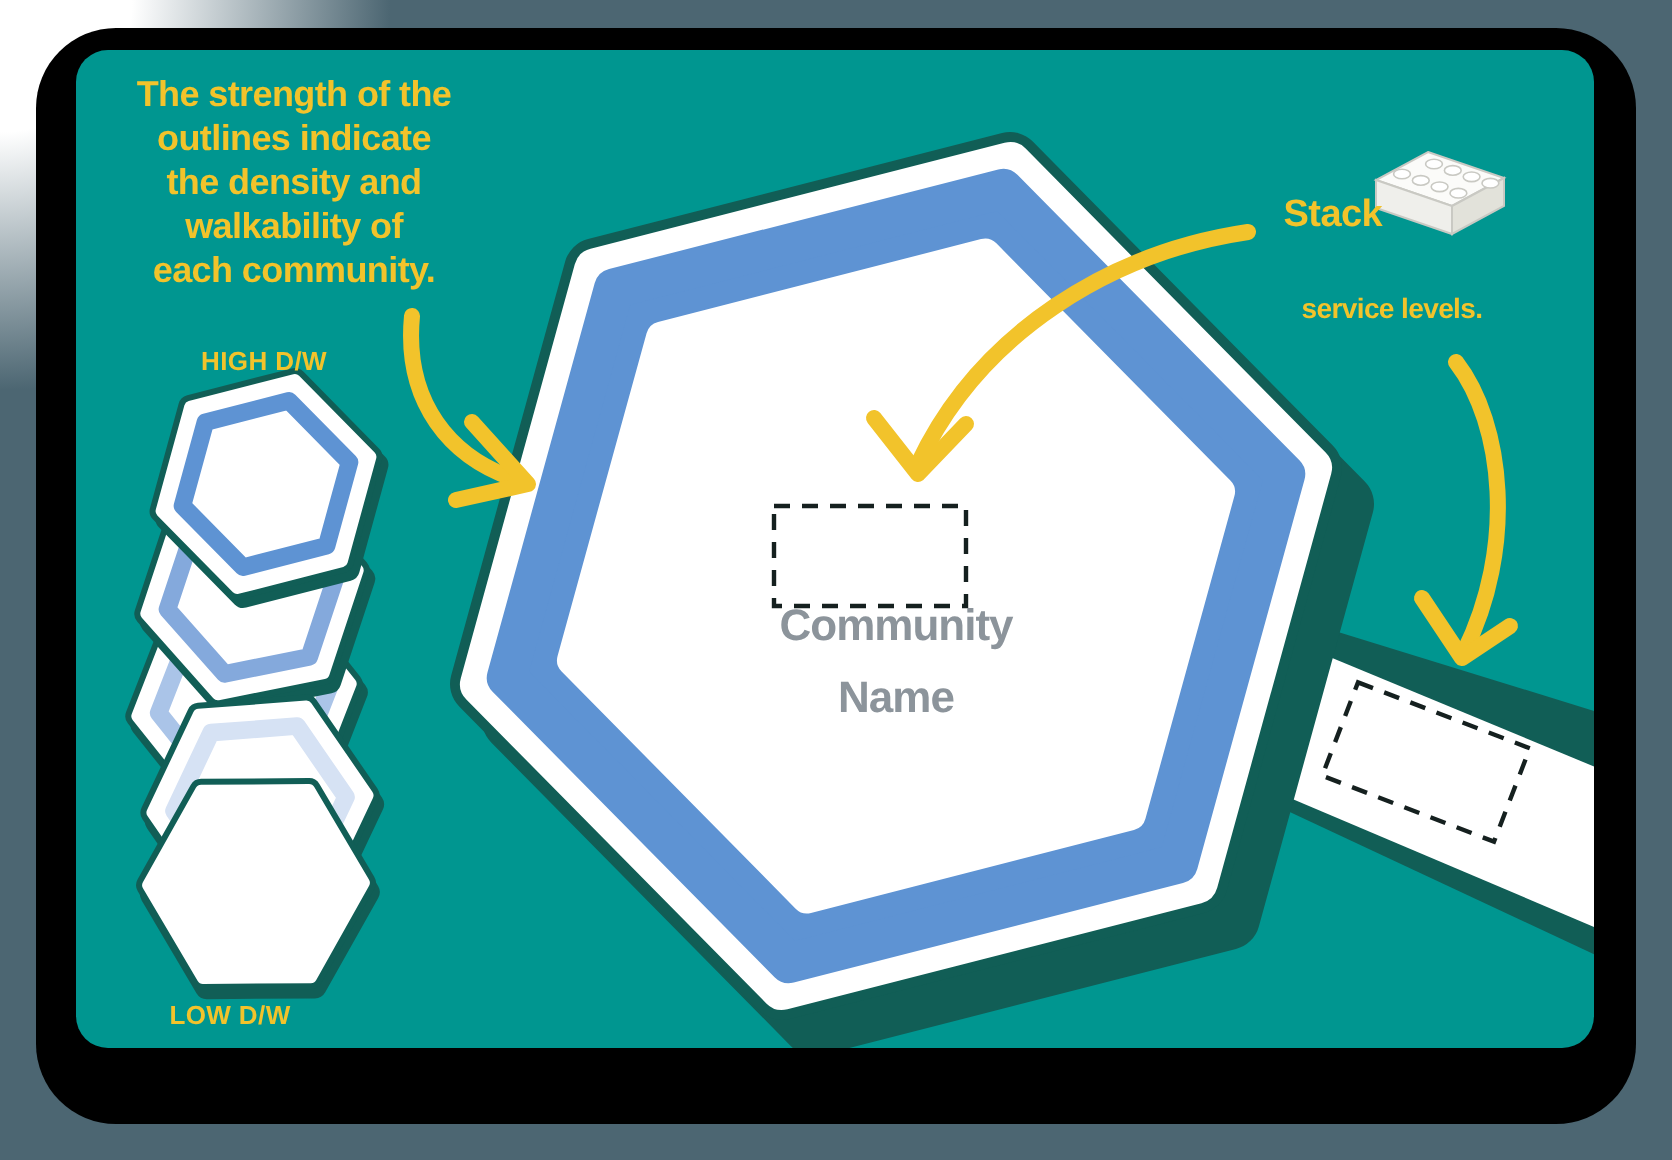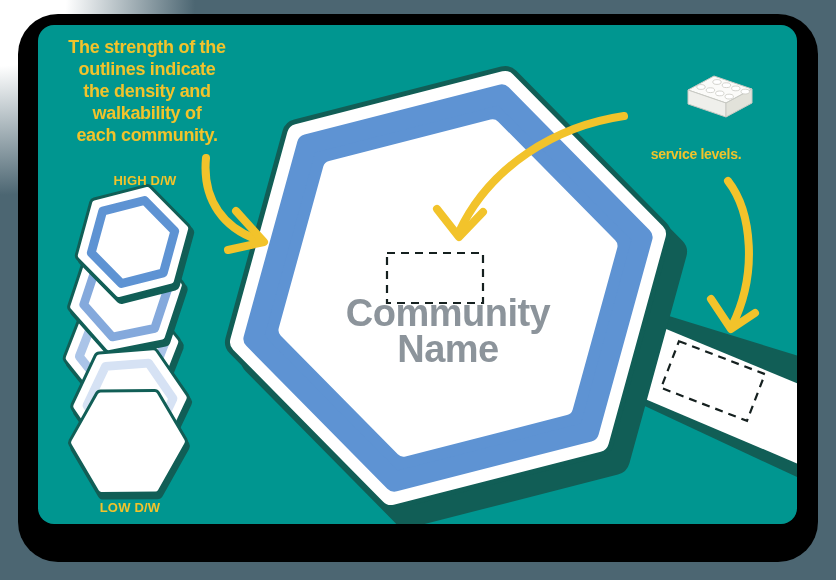--- a/index.html
+++ b/index.html
@@ -9,28 +9,28 @@
     font-family:"Liberation Sans",sans-serif;
   }
   .canvas{position:relative;width:836px;height:580px;border-radius:30px;}
   .abs{position:absolute;}
   .yellow-note{
     color:#f2c32b;font-weight:700;text-align:center;
     white-space:pre-line;letter-spacing:-0.3px;
   }
   .intro{left:52px;top:36px;width:190px;font-size:18px;line-height:22px;}
   .scale-label{font-size:13px;letter-spacing:0.2px;}
-  .high{left:90px;top:173px;width:110px;}
-  .low{left:75px;top:500px;width:110px;}
+  .high{left:77px;top:173px;width:110px;}
+  .low{left:60px;top:500px;width:110px;}
   .stack-1{left:595px;top:97px;width:96px;text-align:right;font-size:19px;line-height:22px;}
   .stack-2{left:598px;top:120px;width:196px;font-size:19px;line-height:22px;}
   .stack-3{left:598px;top:143px;width:196px;font-size:14px;line-height:22px;}
   .community-name{
     left:310px;top:295px;width:276px;
-    color:#8c949b;font-weight:700;font-size:38px;line-height:36px;
+    color:#8c949b;font-weight:700;font-size:22px;line-height:36px;
     text-align:center;white-space:pre-line;letter-spacing:-0.5px;
   }
   svg{display:block;}
 </style>
 </head>
 <body>
 
 <div class="canvas">
 
   <svg class="abs" style="left:0;top:0" width="836" height="580" viewBox="0 0 836 580">
@@ -125,17 +125,18 @@
   <div class="abs yellow-note intro">The strength of the
 outlines indicate
 the density and
 walkability of
 each community.</div>
 
   <div class="abs yellow-note scale-label high">HIGH D/W</div>
 
   <div class="abs yellow-note scale-label low">LOW D/W</div>
 
+  <div class="abs yellow-note stack-1">Stack</div>
   <div class="abs yellow-note stack-3">service levels.</div>
 
   <div class="abs community-name">Community
 Name</div>
 </div>
 
 </body></html>

